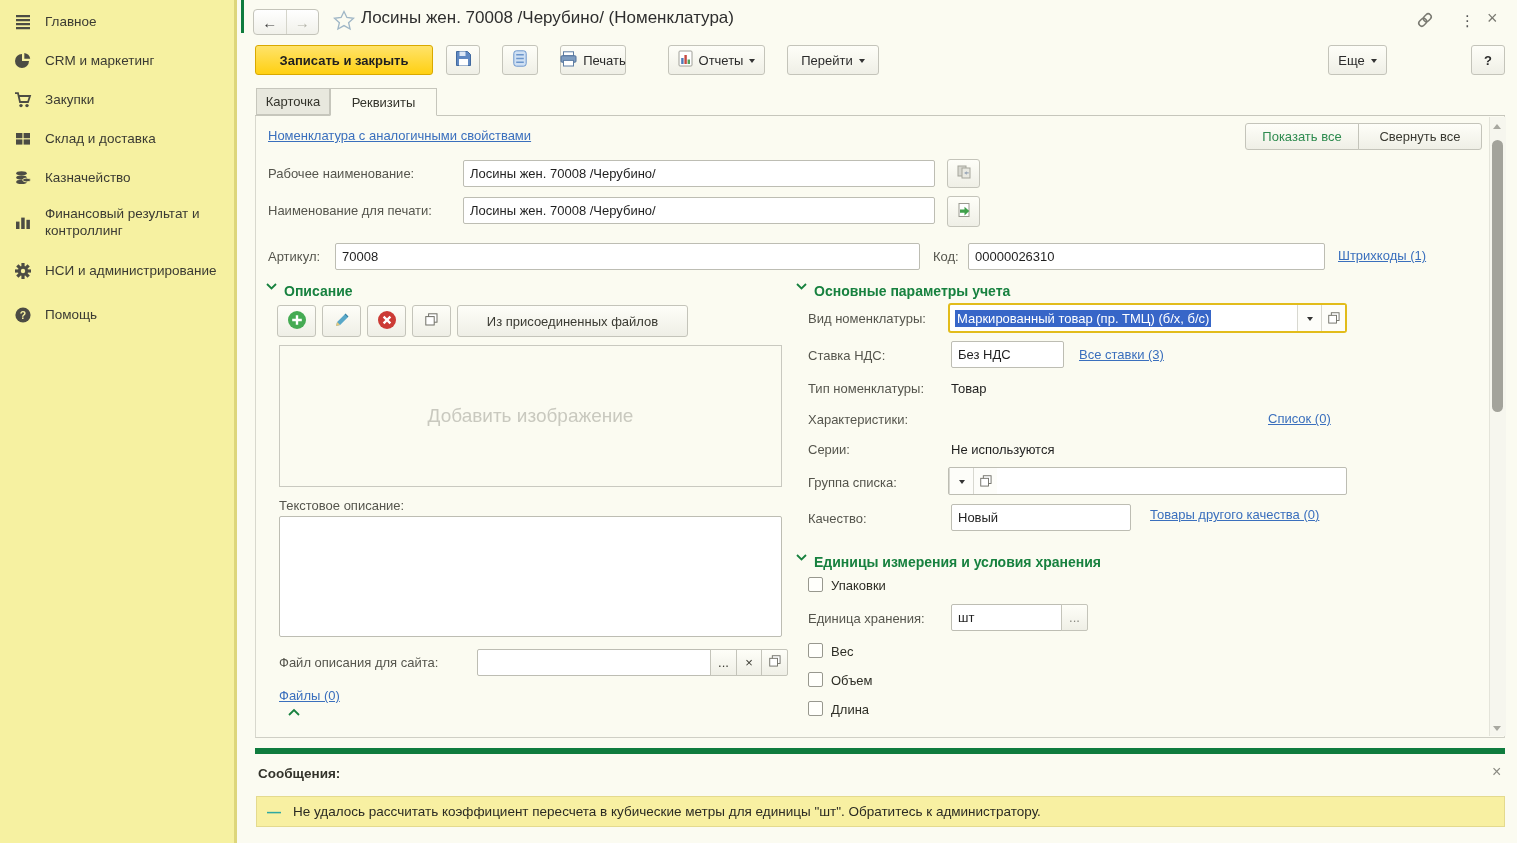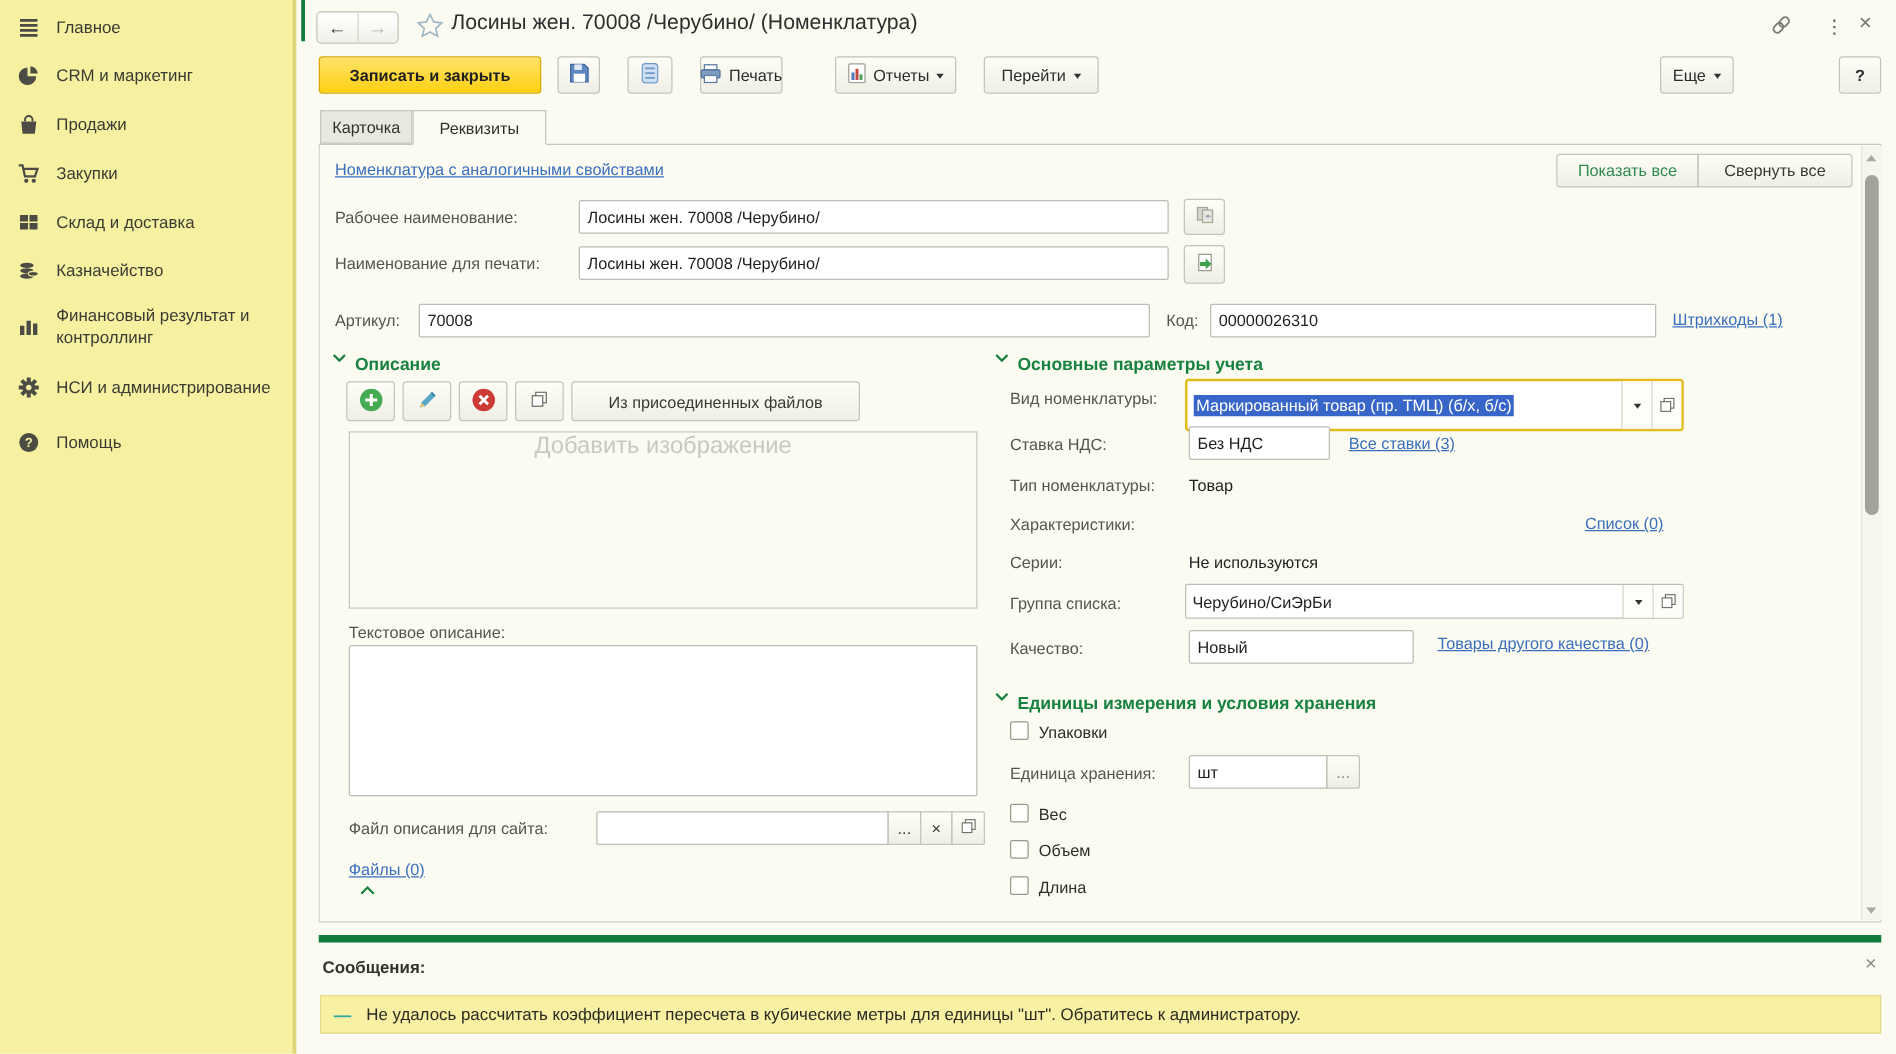--- a/index.html
+++ b/index.html
@@ -40,24 +40,24 @@
   .panel{position:absolute;left:255px;top:115px;width:1250px;height:623px;box-sizing:border-box;border-left:1px solid #d8d8ce;border-right:1px solid #d8d8ce;border-bottom:1px solid #cfcfc5}
   .lbl{position:absolute;font-size:13px;color:#55554d;white-space:nowrap}
   .val{position:absolute;font-size:13px;color:#1f1f1f;white-space:nowrap}
   .inp{position:absolute;background:#fff;border:1px solid #bdbdb3;border-radius:2px;font-size:13px;color:#1f1f1f;
     padding:5px 6px 0 6px;box-sizing:border-box;height:27px;white-space:nowrap;overflow:hidden;cursor:text}
   .link{position:absolute;font-size:13px;color:#3a6fbd;text-decoration:underline;white-space:nowrap;cursor:pointer}
   .sbtn{position:absolute;box-sizing:border-box;background:linear-gradient(#fefef8,#efefe6);border:1px solid #c4c4ba;border-radius:3px;
     display:flex;align-items:center;justify-content:center;font-size:13px;color:#3a3a32;cursor:pointer}
   .ghead{position:absolute;display:flex;align-items:flex-start;gap:7px;font-size:14px;font-weight:bold;color:#17813f;cursor:pointer}
   .imgbox{position:absolute;left:279px;top:345px;width:503px;height:142px;box-sizing:border-box;border:1px solid #c9c9c0;background:#fbfbf1;
-    display:flex;justify-content:center;font-size:19px;color:#c9c9bf;cursor:pointer}
+    display:flex;align-items:center;justify-content:center;font-size:19px;color:#c9c9bf;cursor:pointer}
   .tarea{position:absolute;left:279px;top:516px;width:503px;height:121px;box-sizing:border-box;border:1px solid #bdbdb3;background:#fff;border-radius:2px;cursor:text}
   .fg{position:absolute;display:flex;align-items:stretch;background:#fff;border:1px solid #bdbdb3;border-radius:2px;box-sizing:border-box;height:28px}
-  .fg-focus{border:2px solid #e2bc1b;border-radius:3px;height:42px}
+  .fg-focus{border:2px solid #e2bc1b;border-radius:3px;height:30px}
   .fg .fgtxt{flex:1;display:flex;align-items:center;padding:0 5px;font-size:13px;color:#1f1f1f;white-space:nowrap;overflow:hidden}
   .fg .seltext{background:#3766c8;color:#fff;padding:1px 2px}
   .fg .fgbtn{width:23px;display:flex;align-items:center;justify-content:center;border-left:1px solid #d8d8d0;cursor:pointer;background:#fdfdf9}
   .cb{position:absolute;width:15px;height:15px;box-sizing:border-box;border:1px solid #98988e;background:#fffffb;border-radius:2px;cursor:pointer}
   .cblbl{position:absolute;font-size:13px;color:#2e2e26;white-space:nowrap}
   
   .sb-track{position:absolute;left:1489px;top:117px;width:16px;height:619px;background:#f6f6ee;border-left:1px solid #e4e4da}
   .sb-arrow{position:absolute;left:1493px;width:0;height:0;border-left:4px solid transparent;border-right:4px solid transparent;cursor:pointer}
   .sb-up{top:124px;border-bottom:5px solid #a8a8a0}
   .sb-down{top:726px;border-top:5px solid #a8a8a0}
@@ -89,29 +89,20 @@
       <svg width="18" height="18" viewBox="0 0 18 18">
           <path d="M8 2 A7 7 0 1 0 15 9 L8 9 Z" fill="#4c4c44"></path>
           <path d="M10.3 6.8 L10.3 0.9 A7 7 0 0 1 16.2 6.8 Z" fill="#4c4c44"></path>
         </svg>
     </span>
     <span class="slabel">CRM и маркетинг</span>
   </div>
   <div class="side-item">
     <span class="sicon">
       <svg width="18" height="18" viewBox="0 0 18 18">
-          <path d="M3 6.2h12l-1.1 9.8H4.1Z" fill="#4c4c44"></path>
-          <path d="M6 6V4.8a3 3 0 0 1 6 0V6" stroke="#4c4c44" stroke-width="1.6" fill="none"></path>
-        </svg>
-    </span>
-    <span class="slabel">Продажи</span>
-  </div>
-  <div class="side-item">
-    <span class="sicon">
-      <svg width="18" height="18" viewBox="0 0 18 18">
           <path d="M1 2.2h3l2 8.8h8l2-6H5" stroke="#4c4c44" stroke-width="1.8" fill="none"></path>
           <circle cx="7" cy="14.6" r="1.7" fill="#4c4c44"></circle>
           <circle cx="13" cy="14.6" r="1.7" fill="#4c4c44"></circle>
         </svg>
     </span>
     <span class="slabel">Закупки</span>
   </div>
   <div class="side-item">
     <span class="sicon">
       <svg width="18" height="18" viewBox="0 0 18 18">
@@ -408,21 +399,20 @@
 <span class="val" style="left:951px;top:381px">Товар</span>
 
 <span class="lbl" style="left:808px;top:412px">Характеристики:</span>
 <span class="link" style="left:1268px;top:411px">Список (0)</span>
 
 <span class="lbl" style="left:808px;top:442px">Серии:</span>
 <span class="val" style="left:951px;top:442px">Не используются</span>
 
 <span class="lbl" style="left:808px;top:475px">Группа списка:</span>
 <div class="fg" style="left:948px;top:467px;width:399px">
-  <span class="fgtxt">Черубино/СиЭрБи</span>
   <span class="fgbtn">
       <span class="caret"></span>
     </span>
   <span class="fgbtn">
     <svg width="12" height="12" viewBox="0 0 13 13">
         <rect x="3.6" y="0.8" width="8.4" height="8.4" fill="#fff" stroke="#6f6f67"></rect>
         <rect x="0.8" y="3.6" width="8.4" height="8.4" fill="#fff" stroke="#6f6f67"></rect>
       </svg>
   </span>
 </div>

